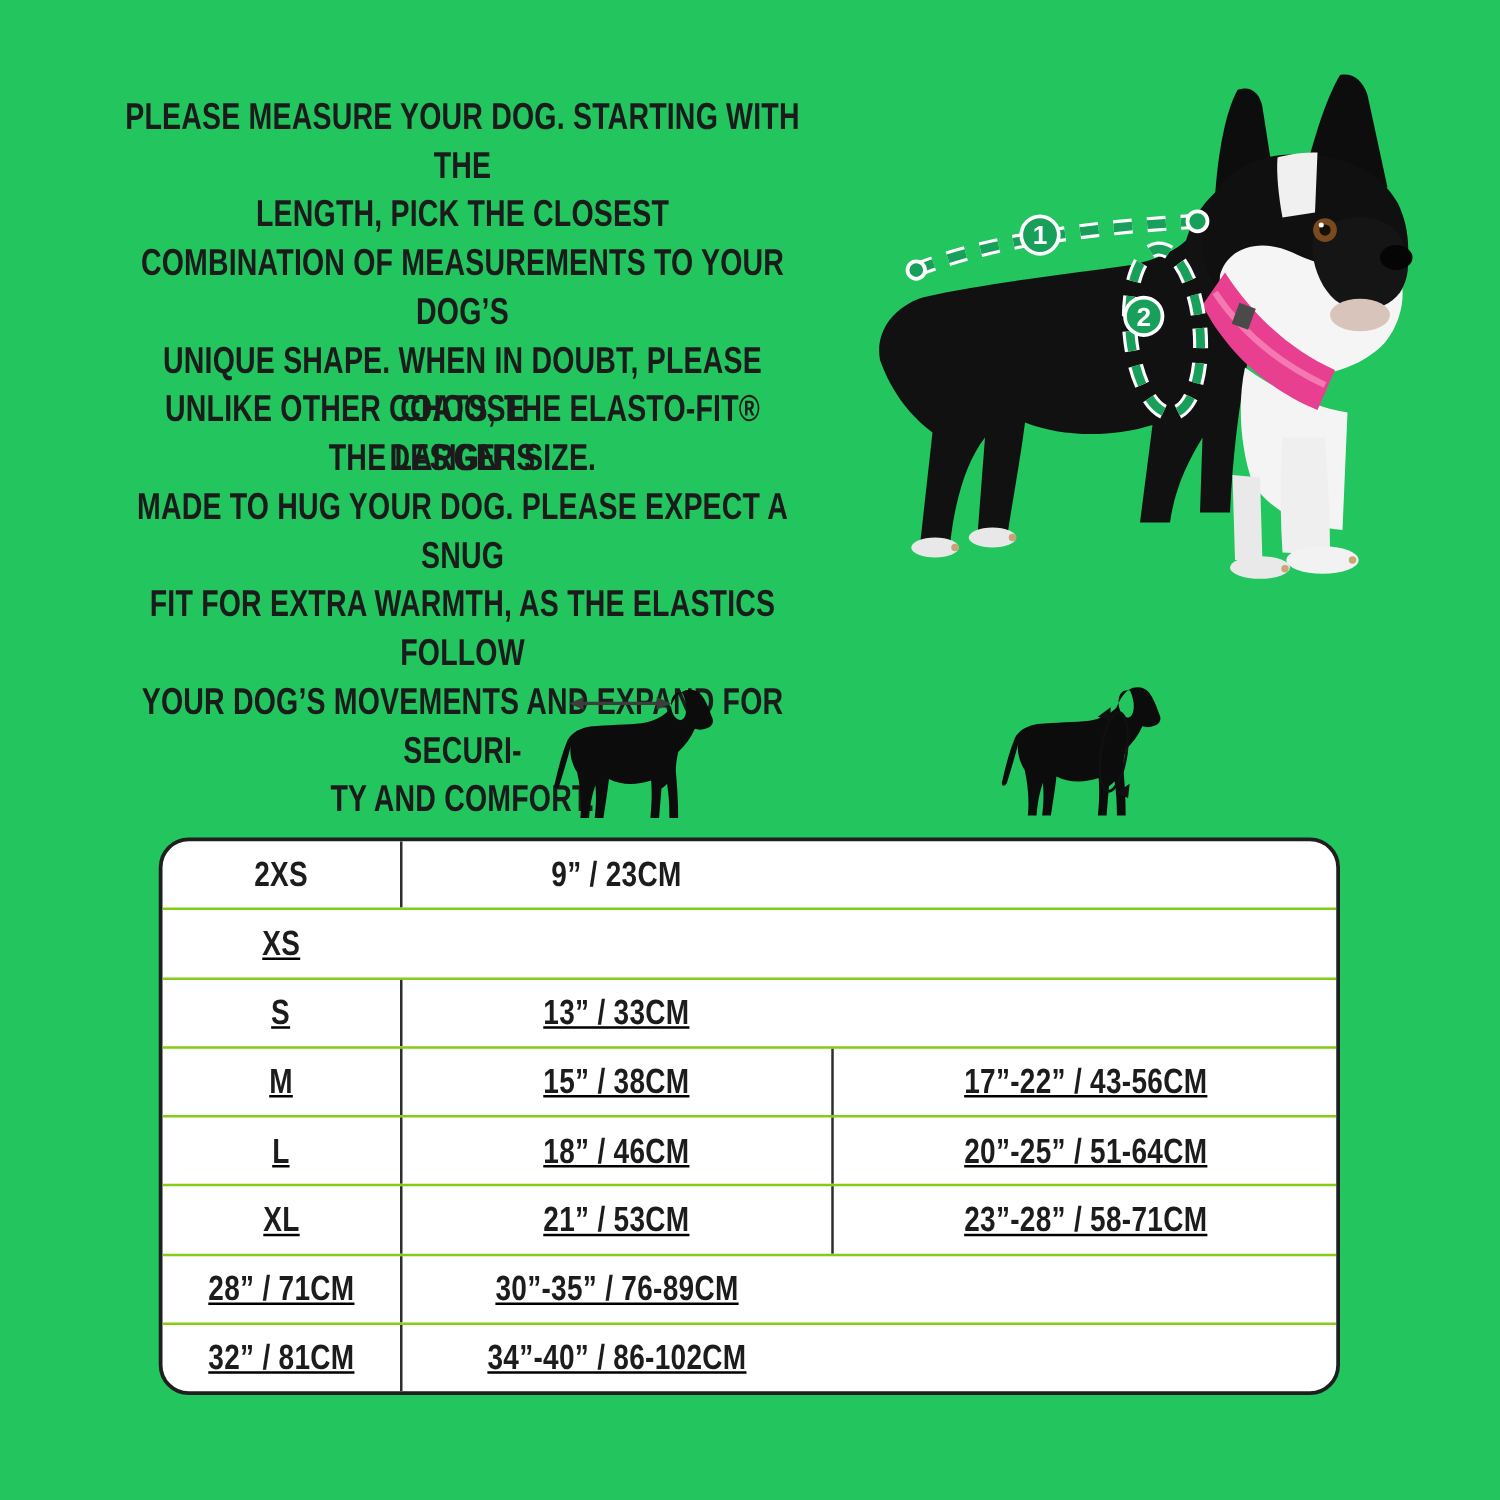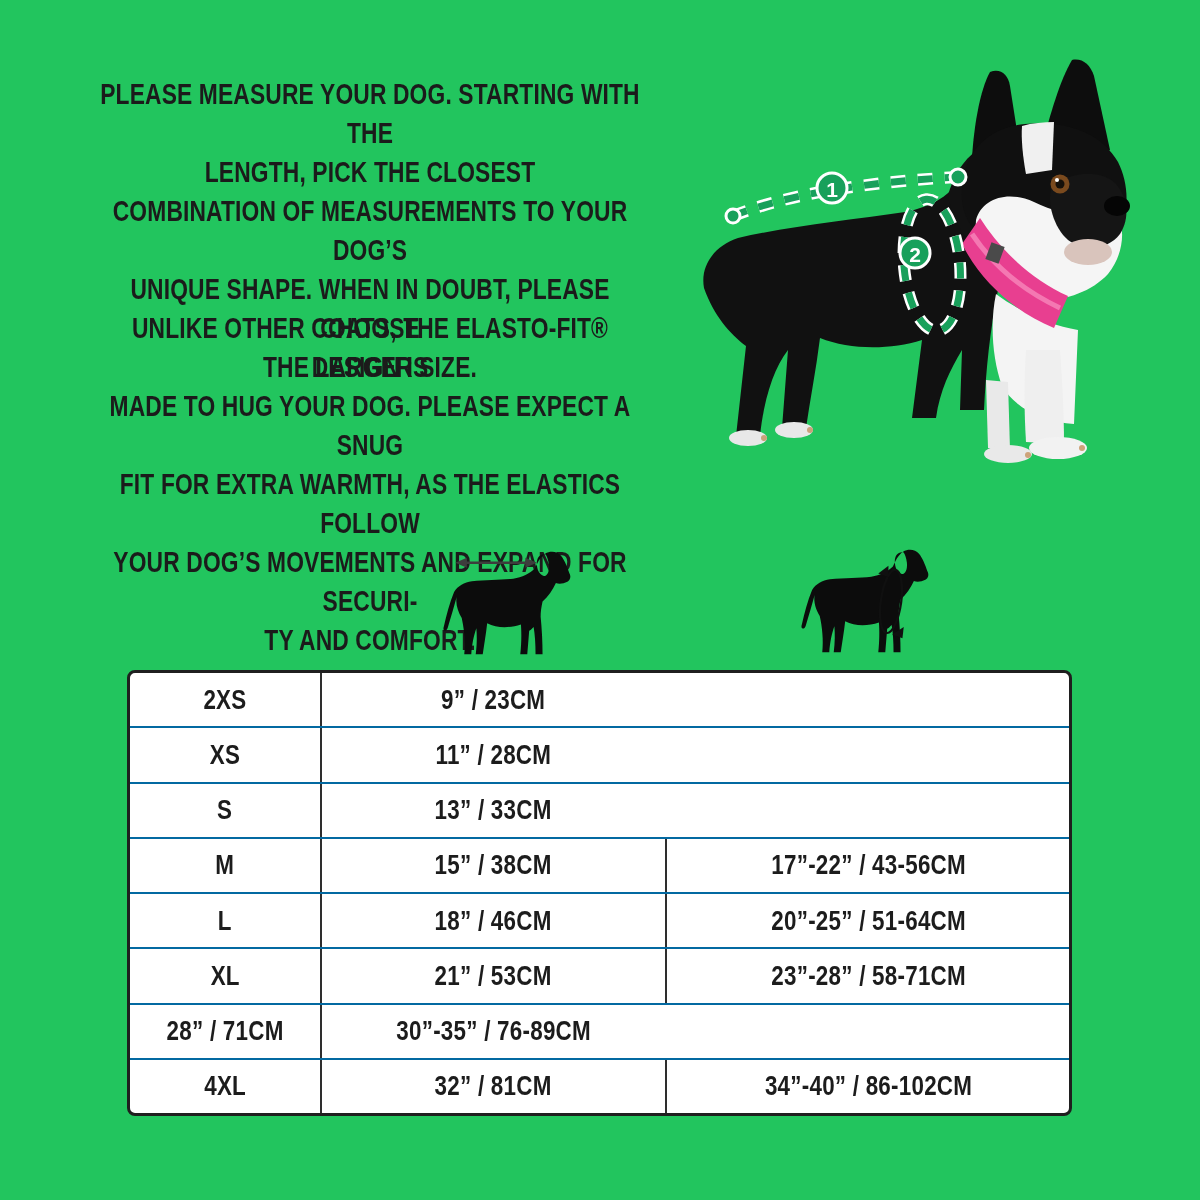--- a/index.html
+++ b/index.html
@@ -21,25 +21,25 @@
   .dog-photo { position:absolute; left:690px; top:50px; width:480px; height:420px; }
 
   
   .legend { position:absolute; }
   #legend-length { left:437px; top:550px; width:150px; height:112px; }
   #legend-girth  { left:795px; top:548px; width:150px; height:112px; }
 
   
   .size-table {
     position:absolute; left:127px; top:670px; width:945px; height:446px;
-    box-sizing:border-box; border:3px solid #1f1f1f; border-radius:8px;
+    box-sizing:border-box; border:3px solid #1f1f1f; border-radius:24px;
     overflow:hidden; display:flex; flex-direction:column; background:#fff;
   }
   .trow { flex:1; display:grid; grid-template-columns:20.2% 36.8% 1fr; }
-  .trow + .trow { border-top:2px solid #0369a1; }
+  .trow + .trow { border-top:2px solid #84cc16;text-decoration:underline; }
   .tcell {
     display:flex; align-items:center; justify-content:center;
     font-weight:bold; font-size:28px; color:#1c1c1c;
   }
   .tcell + .tcell { border-left:2px solid #2e2e2e;align-items:center; }
   .cond { transform:scaleX(0.8); white-space:nowrap; letter-spacing:0.3px; }
 
   .badge-num {
     font-family:"Liberation Sans", sans-serif; font-weight:bold; font-size:21px;
     fill:#ffffff;
@@ -174,23 +174,20 @@
           <span class="cond">2XS</span>
         </div>
         <div class="tcell">
           <span class="cond">9” / 23CM</span>
         </div>
       </div>
       <div class="trow">
         <div class="tcell">
           <span class="cond">XS</span>
         </div>
-        <div class="tcell">
-          <span class="cond">11” / 28CM</span>
-        </div>
       </div>
       <div class="trow">
         <div class="tcell">
           <span class="cond">S</span>
         </div>
         <div class="tcell">
           <span class="cond">13” / 33CM</span>
         </div>
       </div>
       <div class="trow">
@@ -229,23 +226,20 @@
       <div class="trow">
         <div class="tcell">
           <span class="cond">28” / 71CM</span>
         </div>
         <div class="tcell">
           <span class="cond">30”-35” / 76-89CM</span>
         </div>
       </div>
       <div class="trow">
         <div class="tcell">
-          <span class="cond">4XL</span>
-        </div>
-        <div class="tcell">
           <span class="cond">32” / 81CM</span>
         </div>
         <div class="tcell">
           <span class="cond">34”-40” / 86-102CM</span>
         </div>
       </div>
     </div>
 
 </div>
 

